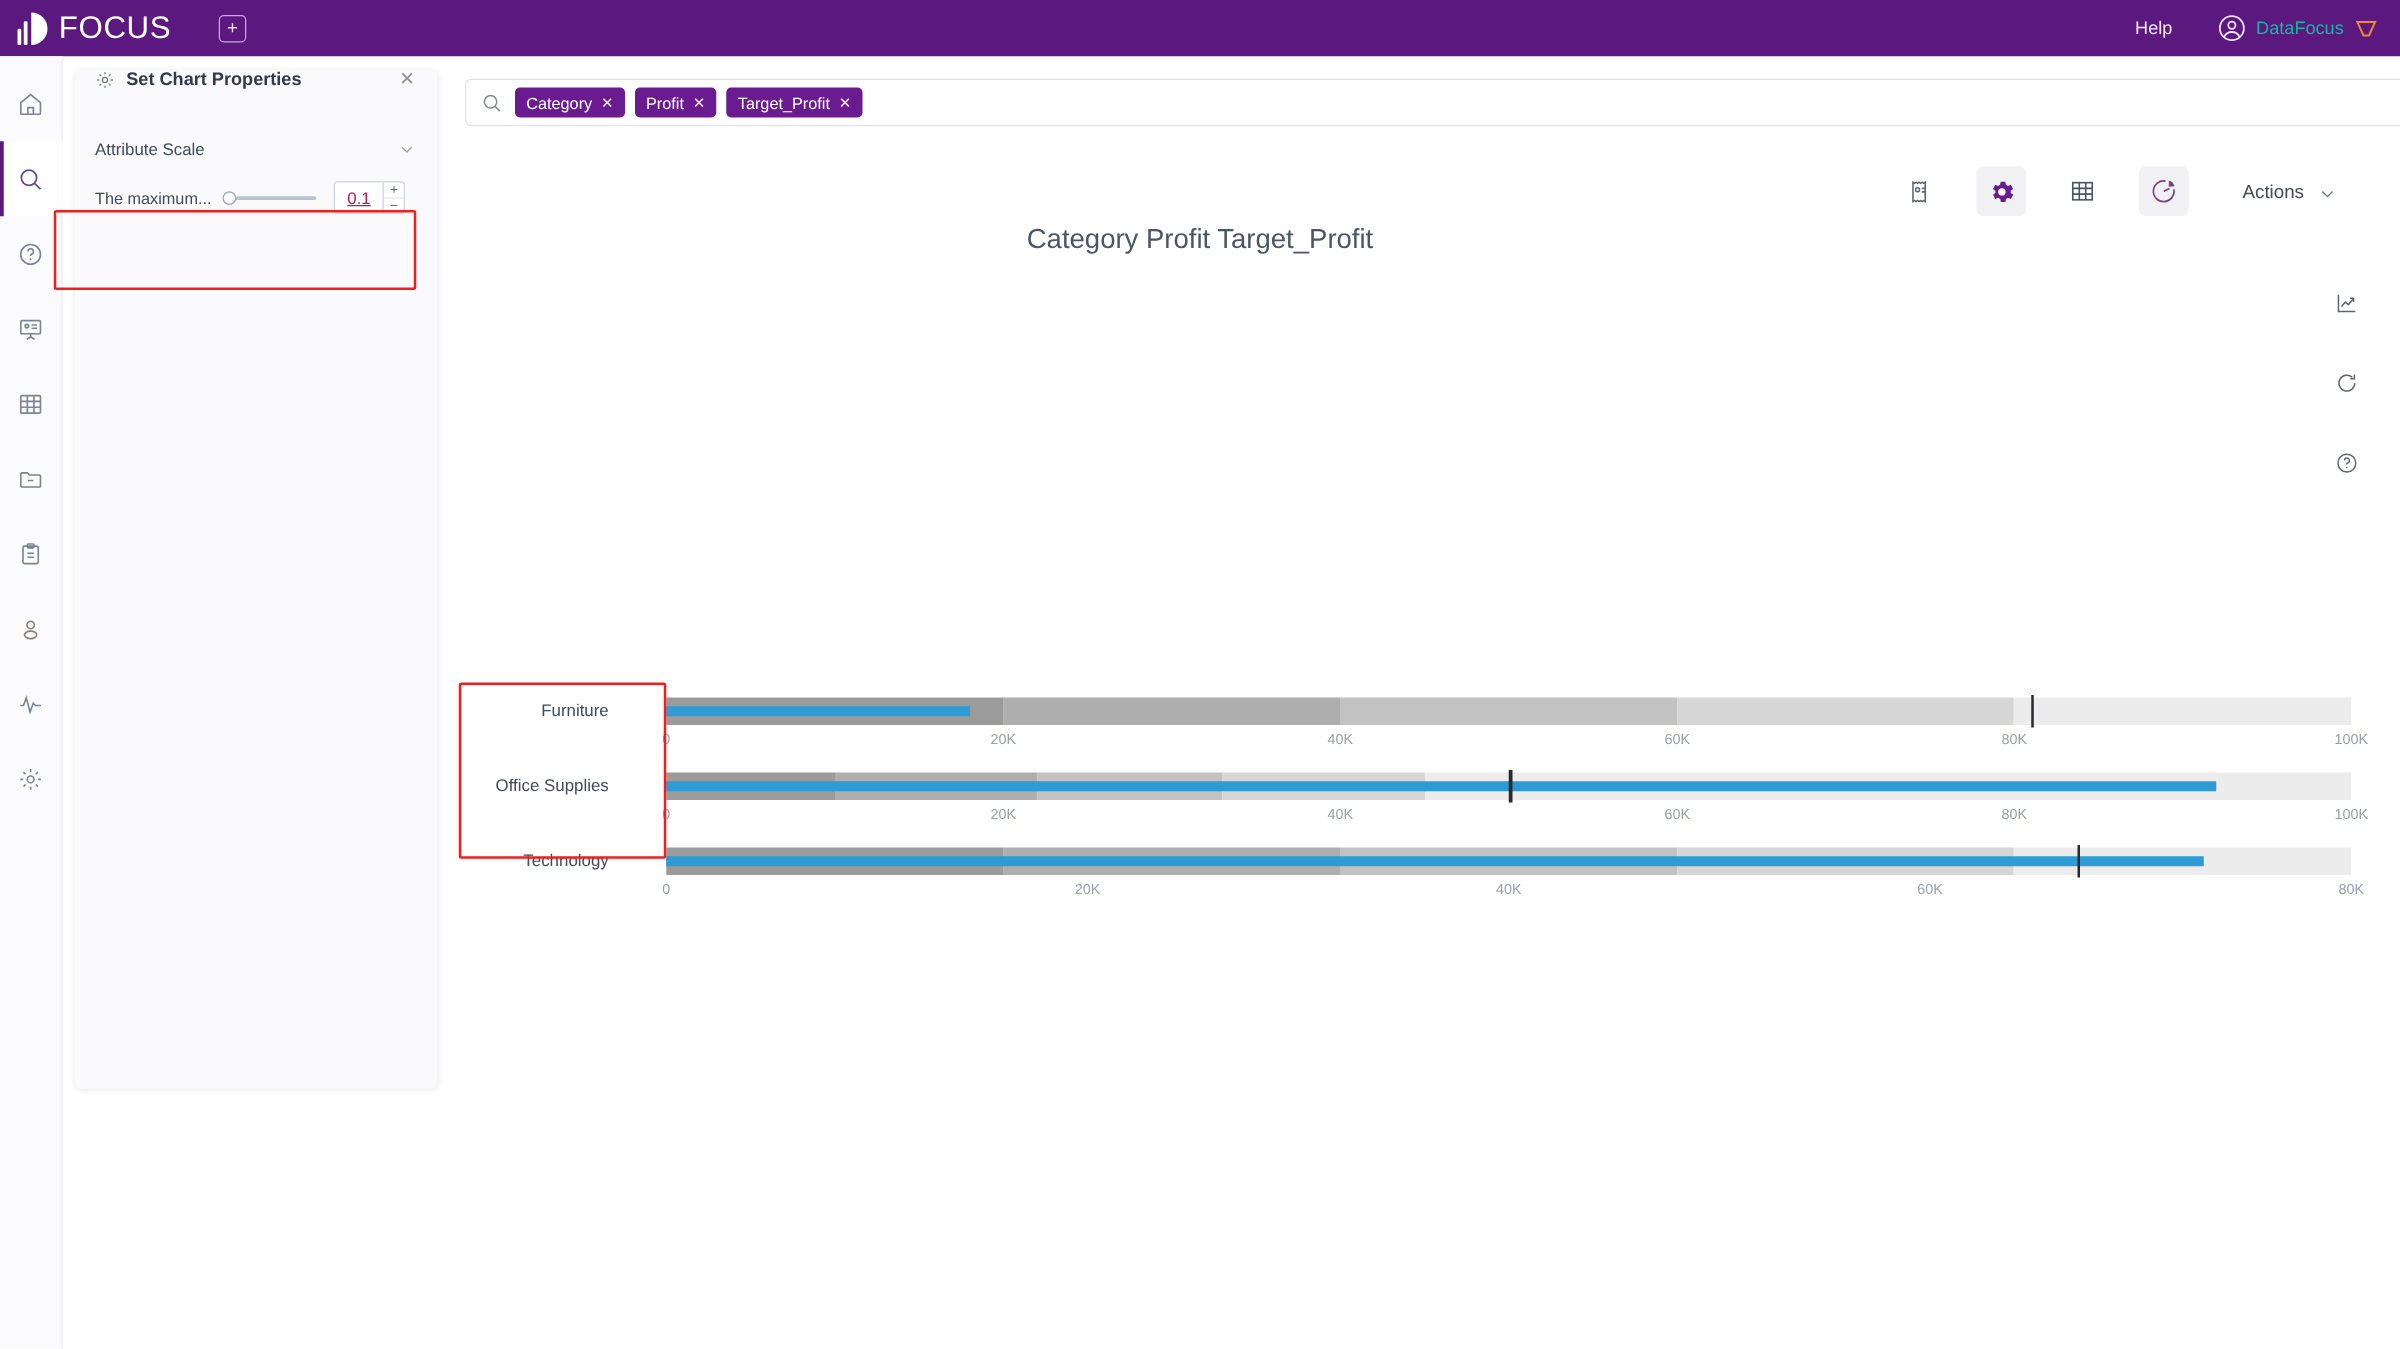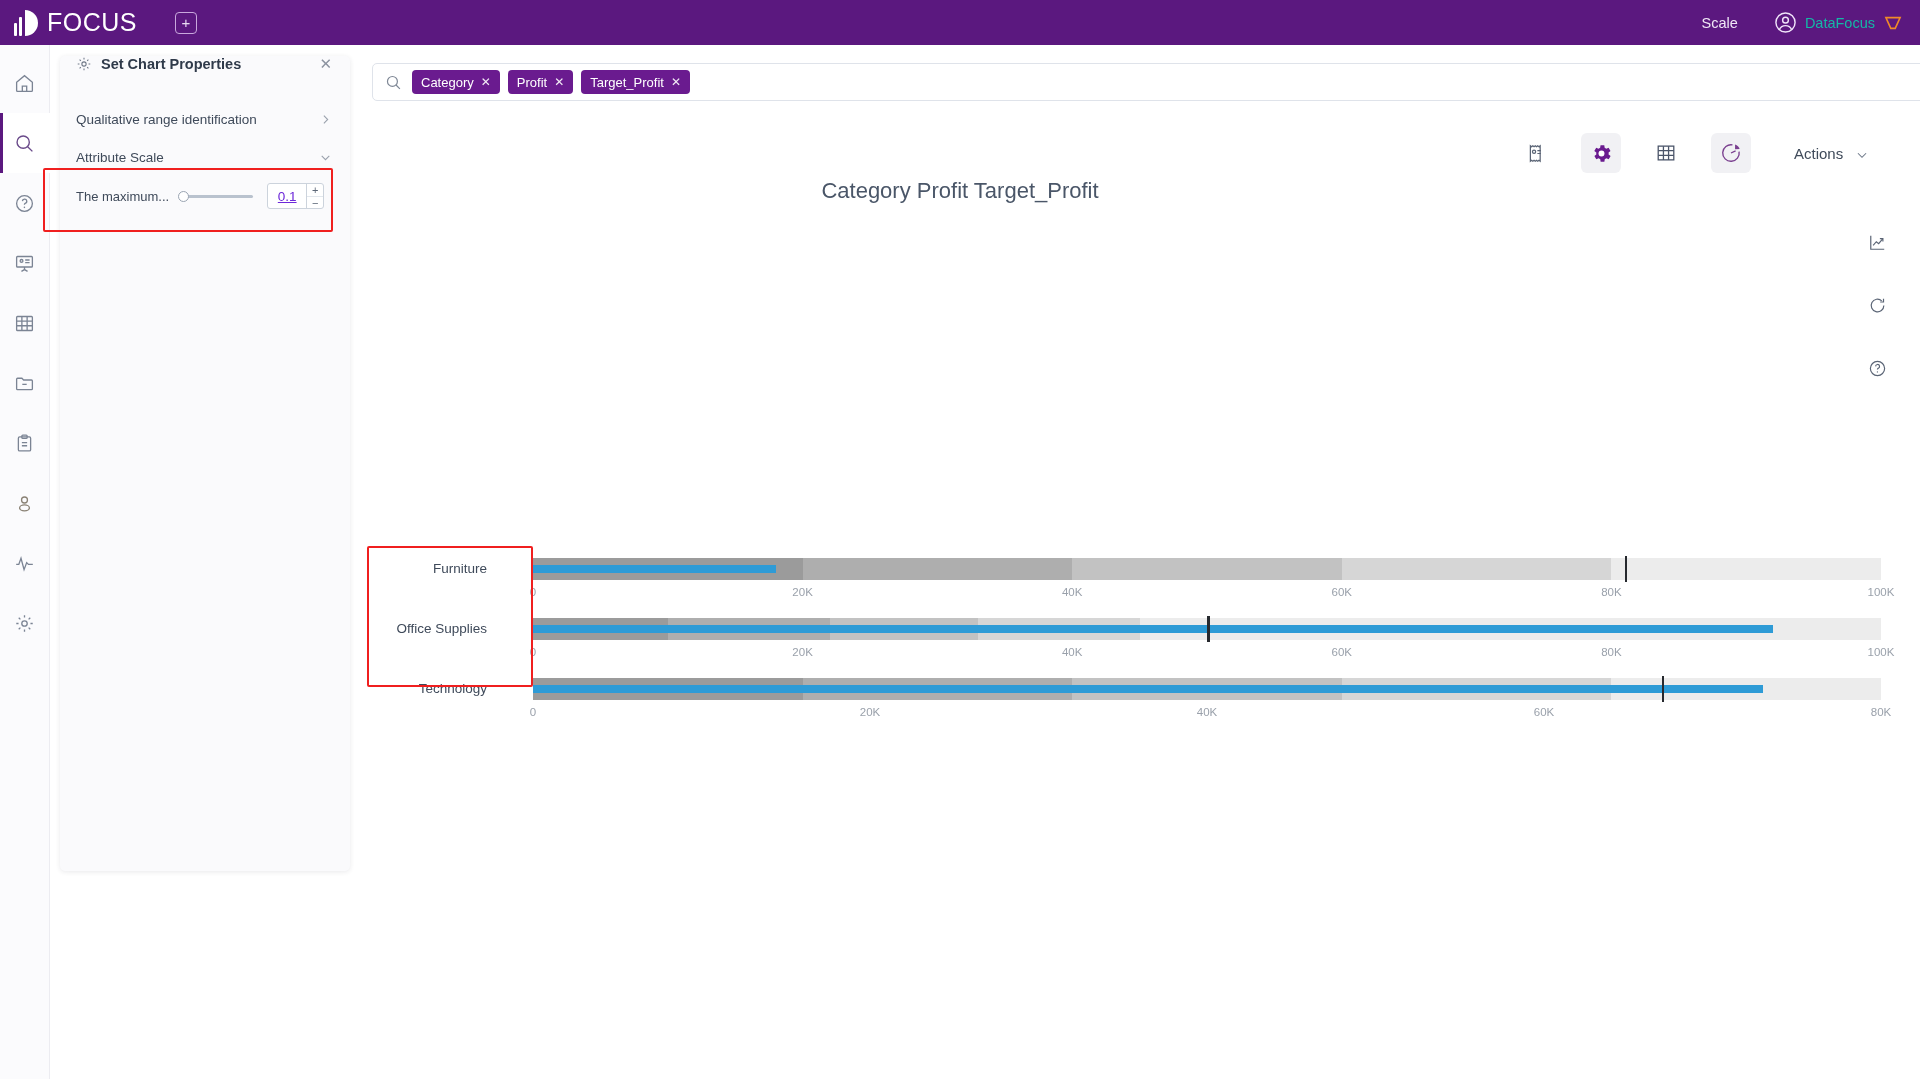--- a/index.html
+++ b/index.html
@@ -92,21 +92,21 @@
   .slider-knob {
     position: absolute; left: -5px; top: -4px; width: 11px; height: 11px;
     border-radius: 50%; background: #fff; border: 1.5px solid #9aa4b2;
   }
   .spin {
     margin-left: 14px; display: flex; width: 57px; height: 26px;
     border: 1px solid #ccd3dc; border-radius: 3px; background: #fff;
   }
   .spin-val {
     flex: 1; display: flex; align-items: center; justify-content: center;
-    font-size: 13.5px; color: #6d28d9; text-decoration: underline;
+    font-size: 13.5px; color: #be185d; text-decoration: underline;
   }
   .spin-btns {
     width: 17px; border-left: 1px solid #ccd3dc;
     display: flex; flex-direction: column;
   }
   .spin-btns span {
     flex: 1; display: flex; align-items: center; justify-content: center;
     font-size: 11px; color: #5c6777;
   }
   .spin-btns span:first-child { border-bottom: 1px solid #e2e7ed; }
@@ -182,21 +182,21 @@
       <span class="logo-bar logo-b1"></span>
       <span class="logo-bar logo-b2"></span>
       <span class="logo-half"></span>
     </span>
     <span class="logo-text">FOCUS</span>
   </div>
   <div class="add-tab">
     <span>+</span>
   </div>
   <div class="topbar-right">
-    <span class="help-link">Scale</span>
+    <span class="help-link">Help</span>
     <span class="user-chip">
       <svg class="avatar-ic" viewBox="0 0 24 24" fill="none" stroke="#f0e4fa" stroke-width="1.5">
         <circle cx="12" cy="12" r="10"></circle>
           <circle cx="12" cy="9.6" r="3"></circle>
         <path d="M5.6 19.4a7 7 0 0 1 12.8 0"></path>
       </svg>
       <span>DataFocus</span>
       <svg class="brand-mark" width="18" height="16" viewBox="0 0 20 18">
         <path d="M2 3 H18 L12.5 15 H7.5 Z" fill="none" stroke="#f08a28" stroke-width="1.8"></path>
       </svg>
@@ -275,26 +275,20 @@
   <div class="panel-head">
     <svg class="panel-gear" width="16" height="16" viewBox="0 0 24 24" fill="none" stroke="#6f7887" stroke-width="1.6">
       <circle cx="12" cy="12" r="3.2"></circle>
       <path d="M12 2.6v2.6M12 18.8v2.6M21.4 12h-2.6M5.2 12H2.6M18.6 5.4l-1.9 1.9M7.3 16.7l-1.9 1.9M18.6 18.6l-1.9-1.9M7.3 7.3 5.4 5.4"></path>
     </svg>
     <span class="panel-title">Set Chart Properties</span>
     <span class="panel-close">✕</span>
   </div>
 
 
-  <div class="panel-row">
-    <span>Qualitative range identification</span>
-    <svg class="chev" width="13" height="13" viewBox="0 0 24 24" fill="none" stroke="#9aa1ad" stroke-width="2">
-        <path d="M9 5l7 7-7 7"></path>
-      </svg>
-  </div>
 
   <div class="panel-row">
     <span>Attribute Scale</span>
     <svg class="chev" width="13" height="13" viewBox="0 0 24 24" fill="none" stroke="#9aa1ad" stroke-width="2">
         <path d="M5 9l7 7 7-7"></path>
       </svg>
   </div>
 
   <div class="slider-row">
     <span class="slider-label">The maximum...</span>

